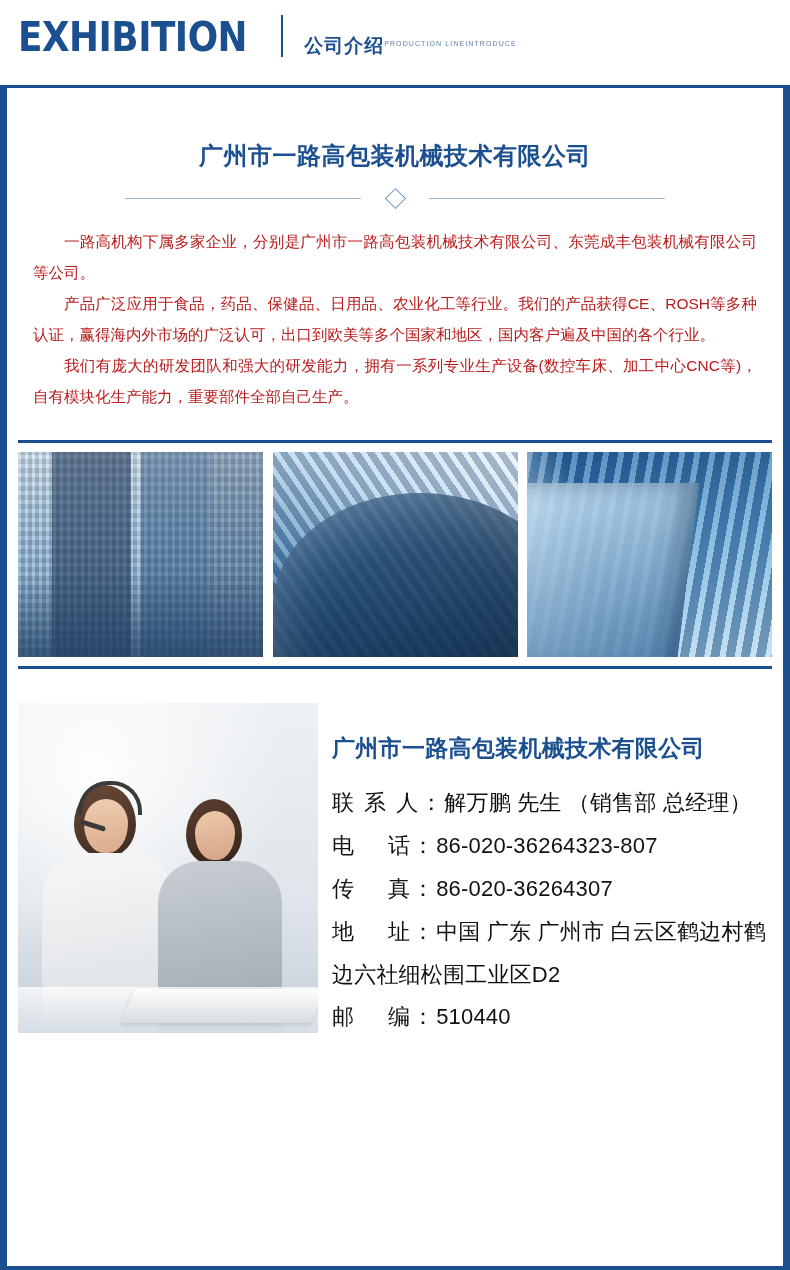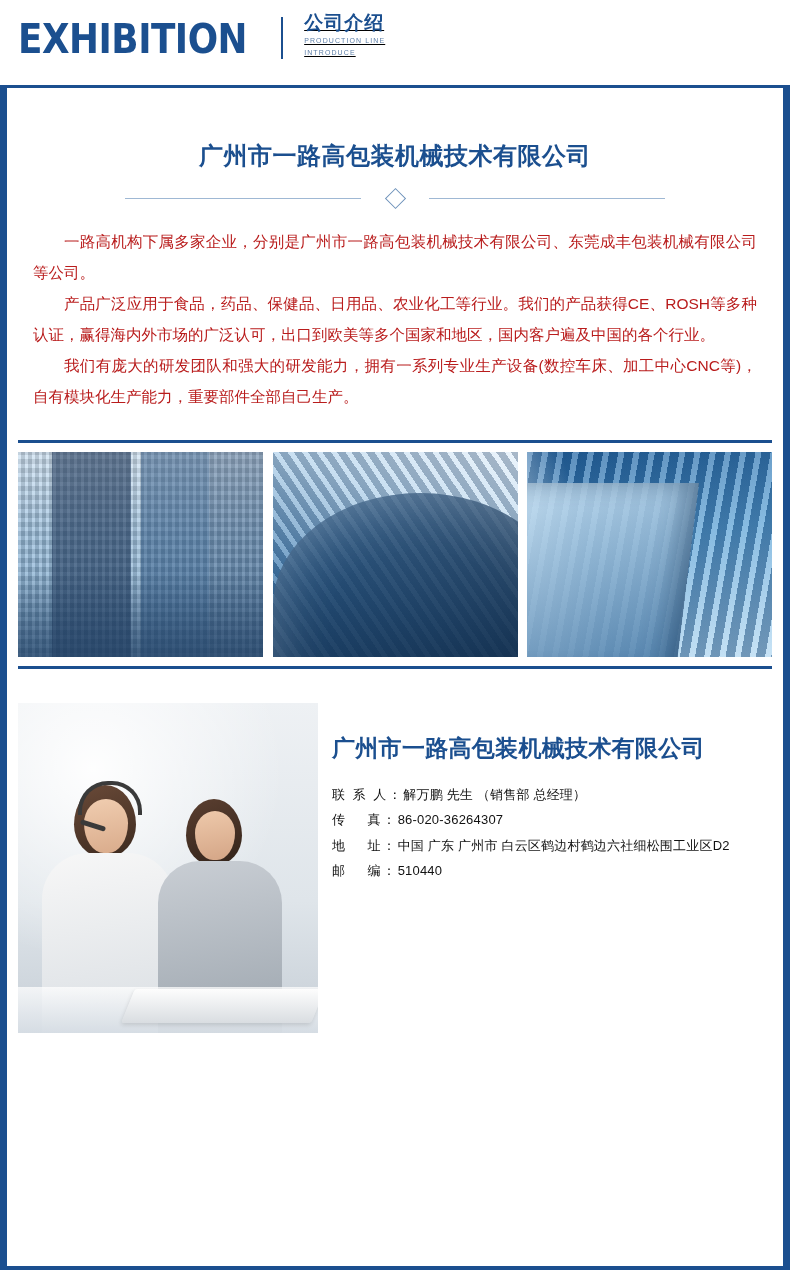--- a/index.html
+++ b/index.html
@@ -49,25 +49,24 @@
   }
   .header-divider {
     width: 2px;
     height: 42px;
     background: #1b4f8f;
     margin-left: 6px;
     margin-bottom: 1px;
   }
   .header-cn-block {
     display: flex;
-    flex-direction: column;
+    flex-direction: row;
     justify-content: center;
     line-height: 1.05;
     padding-bottom: 2px;
-    text-decoration: underline;
   }
   .header-cn {
     font-size: 19px;
     color: #1b4f8f;
     font-weight: bold;
     letter-spacing: 1px;
   }
   .header-en-sub {
     font-size: 7px;
     color: #5d7fa8;
@@ -296,21 +295,21 @@
     padding-top: 30px;
   }
   .contact-title {
     color: #1b4f8f;
     font-size: 23px;
     font-weight: bold;
     margin-bottom: 18px;
     letter-spacing: 0.3px;
   }
   .contact-line {
-    font-size: 13px;
+    font-size: 22px;
     color: #111111;
     line-height: 1.95;
     letter-spacing: 0.2px;
   }
   .contact-line .lbl { letter-spacing: 2px; }
   .bottom-rule {
     position: absolute;
     left: 0; right: 0; bottom: 0;
     height: 4px;
     background: #1b4f8f;
@@ -375,20 +374,23 @@
       <div class="cp-keyboard"></div>
     </div>
 
     <div class="contact-info">
       <div class="contact-title">广州市一路高包装机械技术有限公司</div>
 
       <div class="contact-line">
         <span class="lbl">联 系 人：</span><span>解万鹏 先生 （销售部 总经理）</span>
       </div>
       <div class="contact-line">
+        <span class="lbl">电　 话：</span><span>86-020-36264323-807</span>
+      </div>
+      <div class="contact-line">
         <span class="lbl">传　 真：</span><span>86-020-36264307</span>
       </div>
       <div class="contact-line">
         <span class="lbl">地　 址：</span><span>中国 广东 广州市 白云区鹤边村鹤边六社细松围工业区D2</span>
       </div>
       <div class="contact-line">
         <span class="lbl">邮　 编：</span><span>510440</span>
       </div>
     </div>
   </div>

